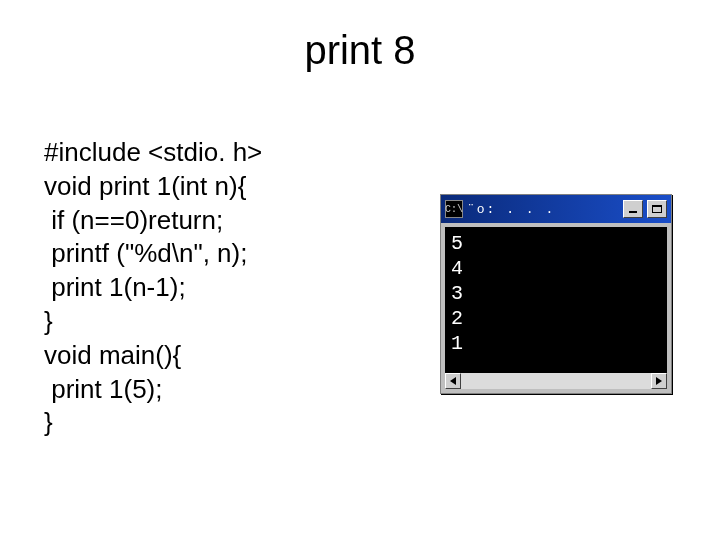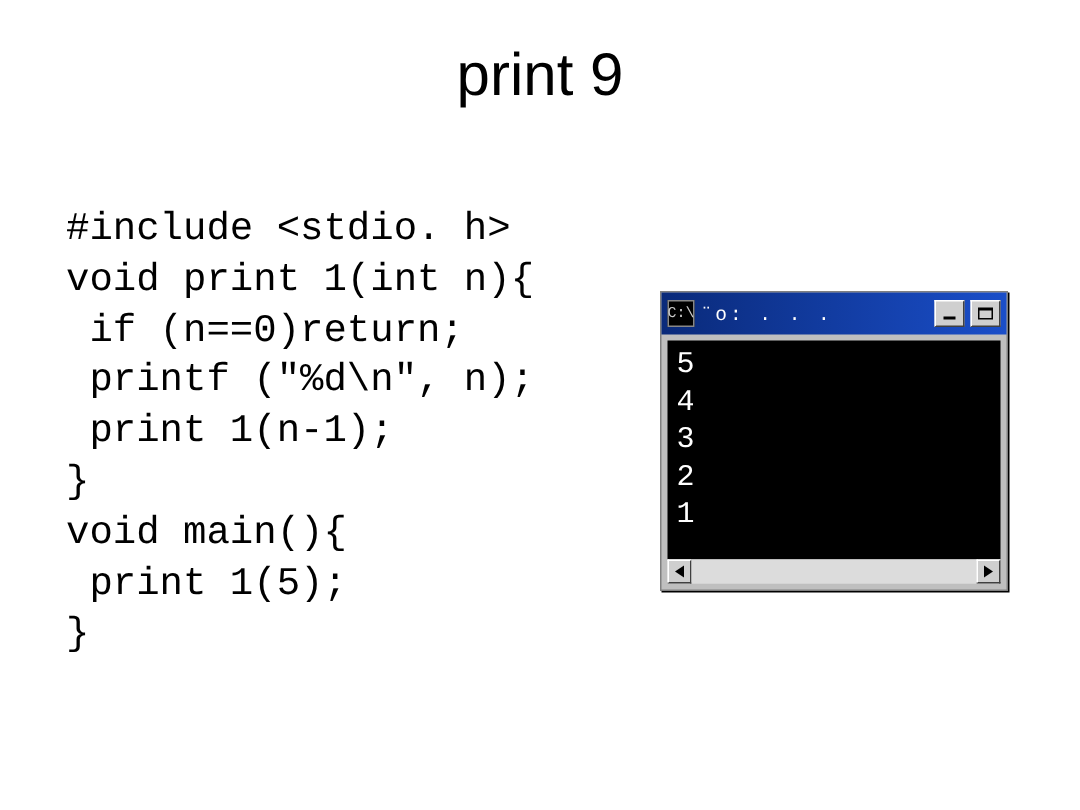--- a/index.html
+++ b/index.html
@@ -15,21 +15,21 @@
     text-align: center;
     font-size: 40px;
     font-weight: 400;
     margin-top: 28px;
     color: #000;
   }
   .code {
     position: absolute;
     left: 44px;
     top: 110px;
-    font-family: Liberation Mono, monospace;
+    font-family: Liberation Sans, sans-serif;
     font-size: 26px;
     line-height: 1.3;
     color: #000;
     white-space: pre;
   }
   .terminal {
     position: absolute;
     left: 440px;
     top: 194px;
     width: 232px;
@@ -120,21 +120,21 @@
     width: 0; height: 0;
     border-top: 4px solid transparent;
     border-bottom: 4px solid transparent;
   }
   .arrow.left { border-right: 6px solid #000; }
   .arrow.right { border-left: 6px solid #000; }
 </style>
 </head>
 <body>
 
-<div class="title">print 9</div>
+<div class="title">print 8</div>
 
 <pre class="code" id="code-block">#include &lt;stdio. h&gt;
 void print 1(int n){
  if (n==0)return;
  printf ("%d\n", n);
  print 1(n-1);
 }
 void main(){
  print 1(5);
 }</pre>

